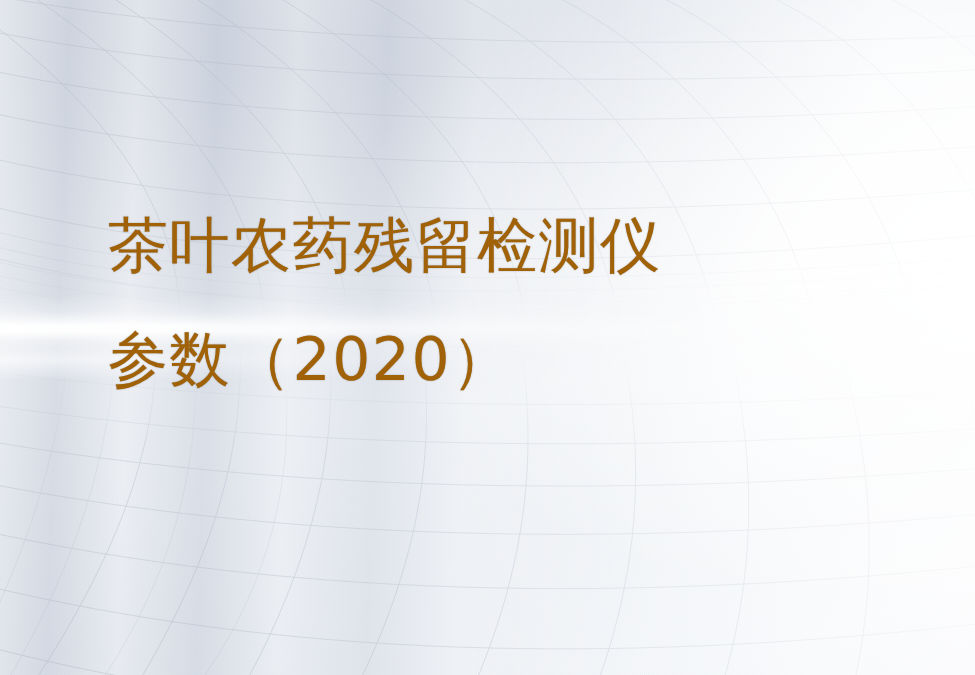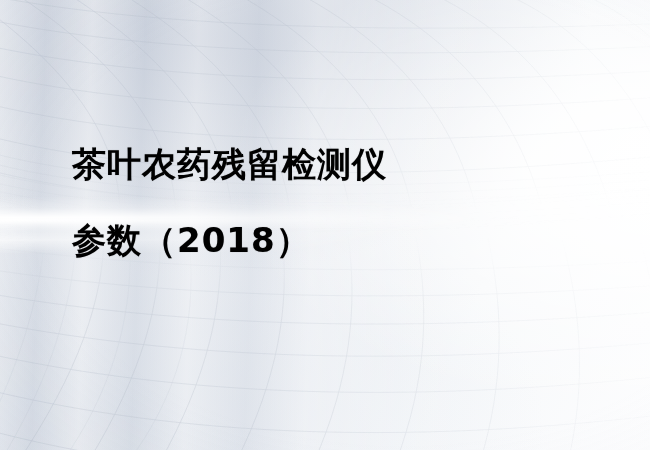--- a/index.html
+++ b/index.html
@@ -93,24 +93,24 @@
 
   
   .title-block {
     position: absolute;
     left: 72px;
     top: 126px;
     width: 520px;
   }
   .title-line {
     font-family: "DejaVu Sans", "Liberation Sans", sans-serif;
-    font-weight: 700;
-    font-size: 34px;
+    font-weight: 400;
+    font-size: 40px;
     line-height: 76px;
-    color: #000000;
+    color: #a16207;
     letter-spacing: 1px;
     white-space: nowrap;
     text-shadow: 0 0 1px rgba(0,0,0,.35);
   }
 </style>
 </head>
 <body>
 
 <div id="banner">
 
@@ -211,16 +211,16 @@
       </g>
     </g>
   </svg>
 
   <div class="bg-layer bg-vignette"></div>
   <div class="bg-layer bg-streak"></div>
   <div class="bg-layer bg-streak-2"></div>
 
   <div class="title-block">
     <div class="title-line">茶叶农药残留检测仪</div>
-    <div class="title-line">参数（2018）</div>
+    <div class="title-line">参数（2020）</div>
   </div>
 
 </div>
 
 </body></html>

